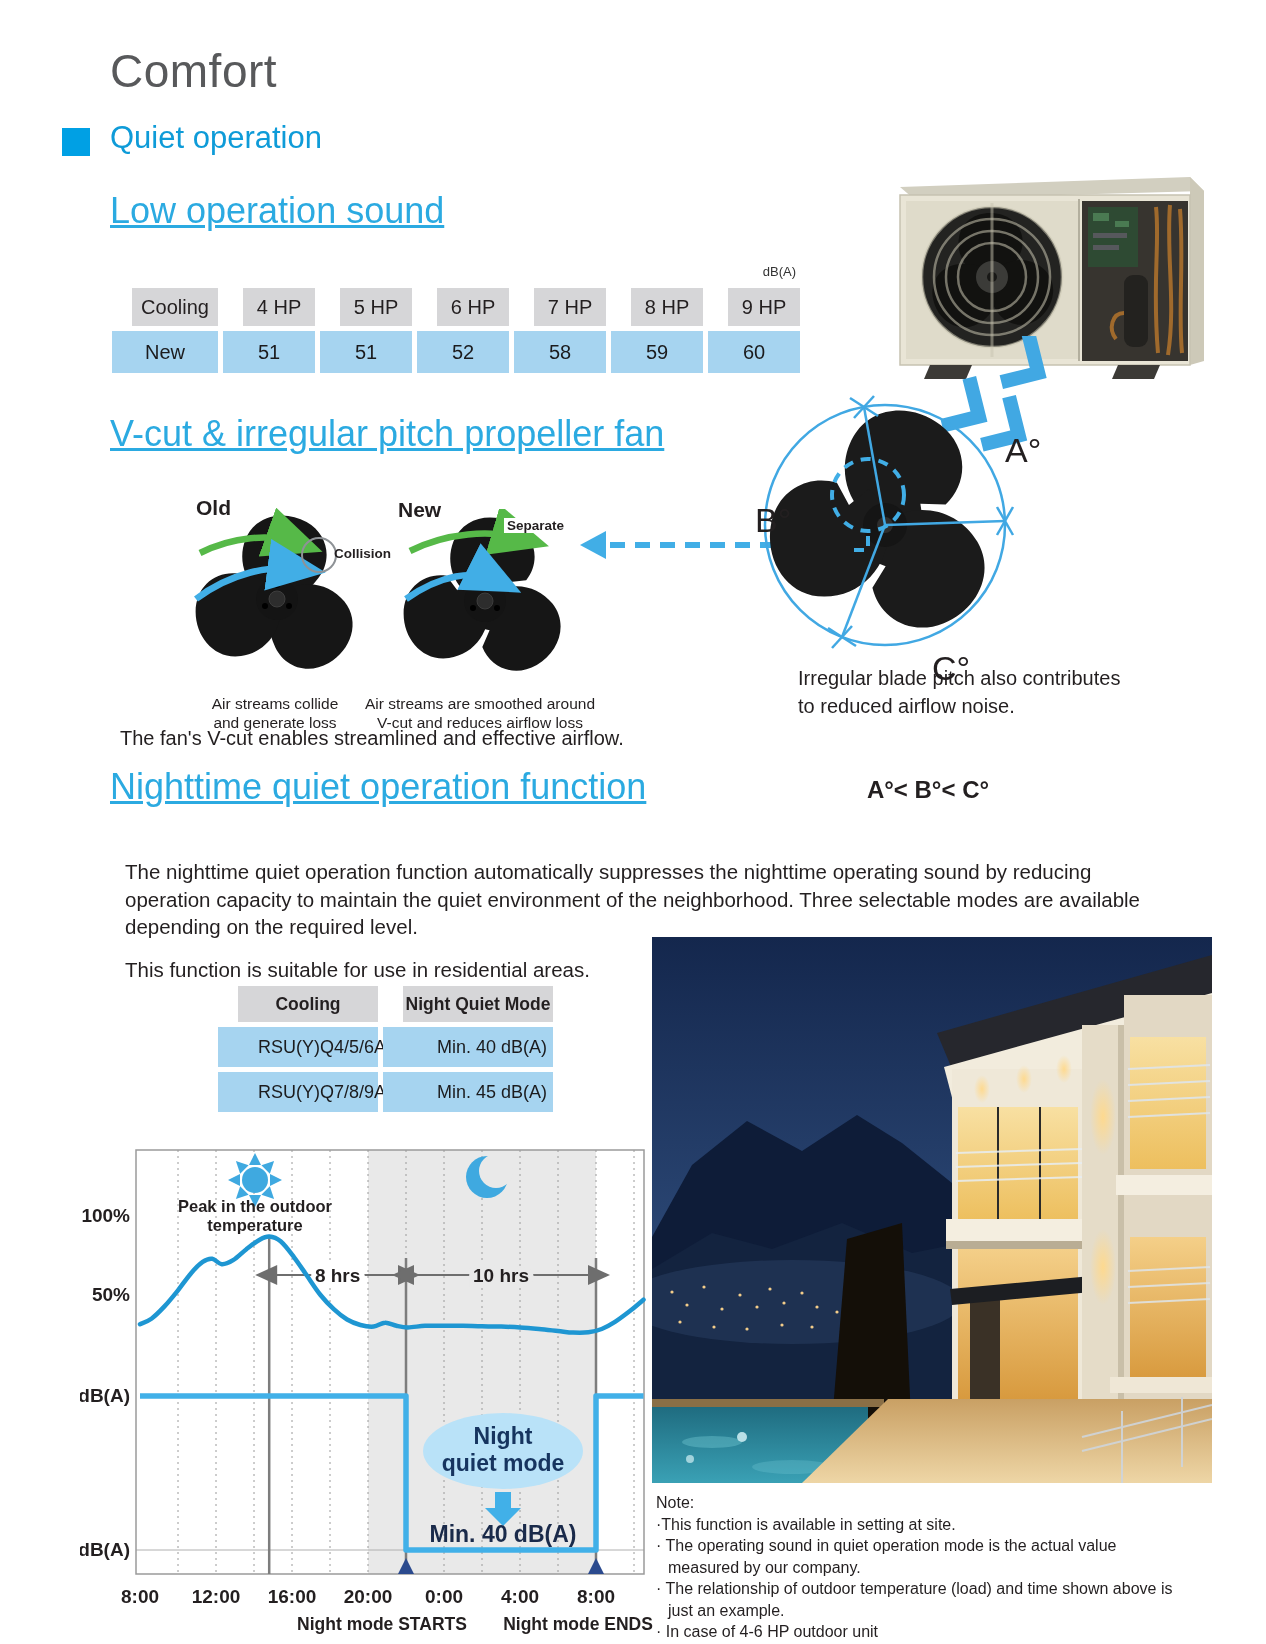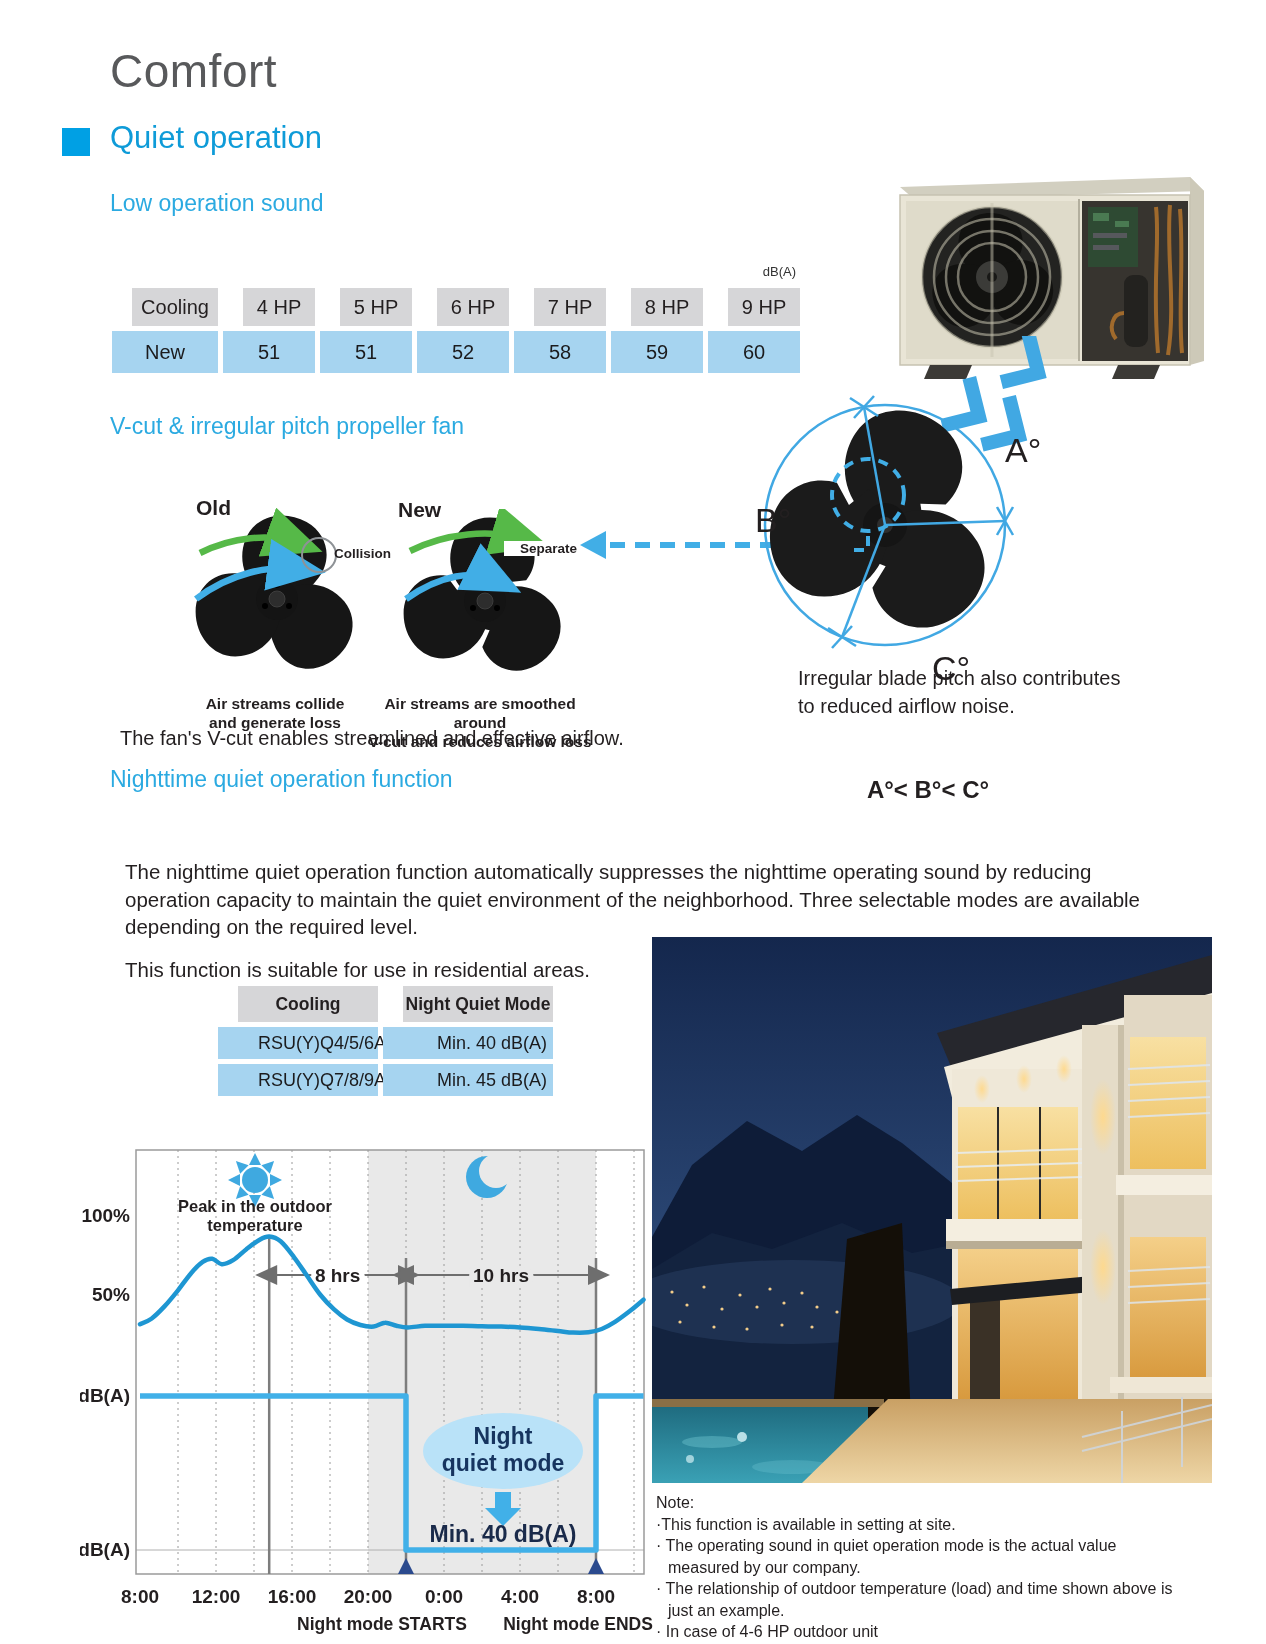--- a/index.html
+++ b/index.html
@@ -2,46 +2,46 @@
 <html><head>
 <meta charset="utf-8">
 <style>
   html,body{margin:0;padding:0;background:#fff;}
   body{font-family:"Liberation Sans","DejaVu Sans",sans-serif;color:#1f1f21;}
   #page{position:relative;width:1266px;height:1644px;background:#fff;overflow:hidden;}
   .abs{position:absolute;}
   #title{left:110px;top:44px;font-size:46px;font-weight:400;color:#58595b;letter-spacing:.5px;}
   #bullet{left:62px;top:128px;width:28px;height:28px;background:#00a0e4;}
   #h-quiet{left:110px;top:120px;font-size:31px;font-weight:500;color:#0e9bd8;}
-  .subhead{font-size:23px;font-weight:500;color:#2baae1;}
+  .subhead{font-size:36px;font-weight:500;color:#2baae1;text-decoration:underline;}
   #h-low{left:110px;top:190px;}
   #h-vcut{left:110px;top:413px;}
   #h-night{left:110px;top:766px;}
   .body-text{font-size:20px;font-weight:500;color:#231f20;}
   #body1{left:110px;top:243px;}
   #dba1{left:640px;top:264px;width:156px;text-align:right;font-size:13px;font-weight:500;color:#333;}
   
   .grid-table{display:grid;gap:5px;}
   #cool-table{left:112px;top:288px;grid-template-columns:106px repeat(6,92px);}
   #night-table{left:218px;top:986px;grid-template-columns:160px 170px;}
   .th,.td{display:flex;align-items:center;justify-content:center;}
   .th{background:#d6d6d8;color:#231f20;margin-left:20px;}
   .td{background:#a6d4f0;color:#1b1b1d;}
   #cool-table .th{height:38px;font-size:20px;font-weight:500;}
   #cool-table .td{height:42px;font-size:20px;font-weight:500;}
   #night-table .th{height:36px;font-size:17.5px;font-weight:600;}
-  #night-table .td{height:32px;font-size:18px;font-weight:500;padding-left:48px;}
+  #night-table .td{height:40px;font-size:18px;font-weight:500;padding-left:48px;}
   
   .fan-label{font-size:21px;font-weight:600;color:#231f20;}
   #lbl-old{left:196px;top:496px;}
   #lbl-new{left:398px;top:498px;}
   .tiny-label{font-size:13.5px;font-weight:600;color:#231f20;}
   #lbl-collision{left:334px;top:546px;}
-  #lbl-separate{left:504px;top:541px;background:#fff;padding:0 16px;}
-  .fan-caption{font-size:15.5px;font-weight:700;color:#231f20;line-height:19px;text-align:center;}
+  #lbl-separate{left:504px;top:518px;background:#fff;padding:0 3px;}
+  .fan-caption{font-size:15.5px;font-weight:400;color:#231f20;line-height:19px;text-align:center;}
   #cap-old{left:180px;top:694px;width:190px;}
   #cap-new{left:360px;top:694px;width:240px;}
   #footnote{left:120px;top:727px;}
   #cap-pitch{left:798px;top:664px;font-size:20px;font-weight:500;line-height:28px;color:#231f20;}
   #formula{left:828px;top:776px;width:200px;text-align:center;font-size:24px;font-weight:600;color:#231f20;}
   #paras{left:110px;top:843px;width:1078px;font-size:20.5px;font-weight:500;line-height:27.5px;color:#231f20;}
   #paras p{margin:15px;}
   
   #note{left:656px;top:1492px;width:530px;font-size:16px;font-weight:500;line-height:21.5px;color:#231f20;}
   .note-item{padding-left:12px;text-indent:-12px;}

